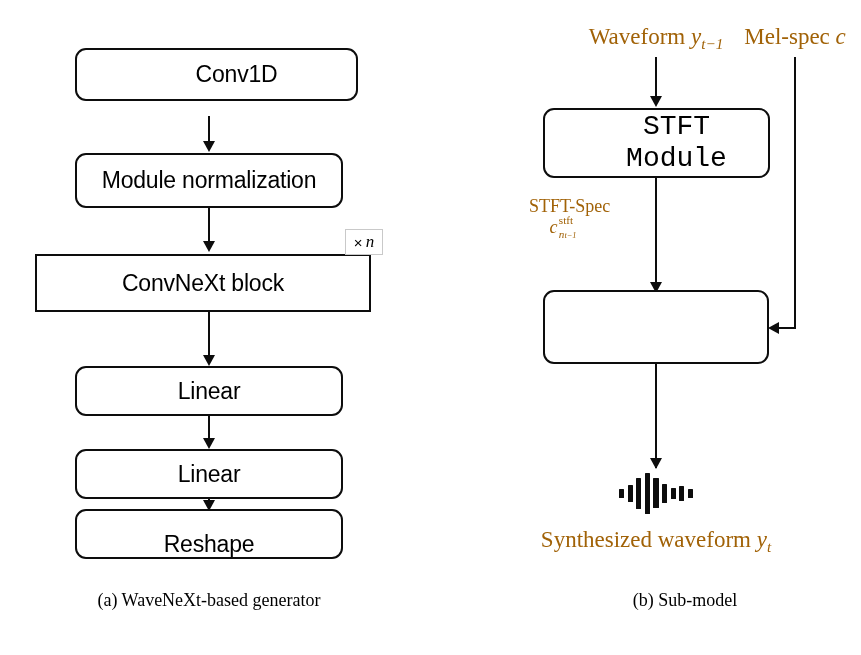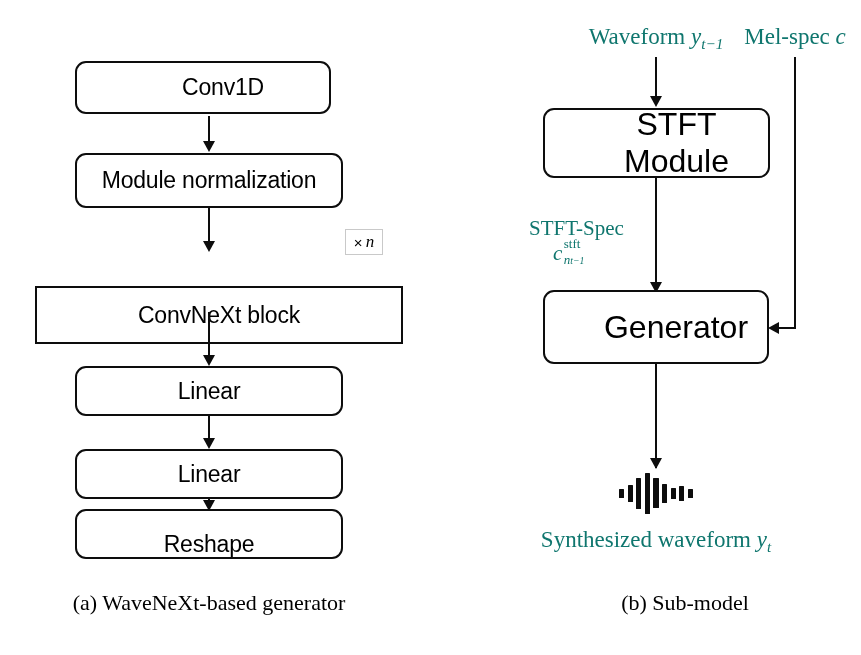--- a/index.html
+++ b/index.html
@@ -41,22 +41,22 @@
   .node.sharp   { border-radius: 0; }
 
   
   .panel-a .node {
     font-family: "Liberation Sans", sans-serif;
     font-size: 23px;
     letter-spacing: -0.2px;
   }
   
   .panel-b .node {
-    font-family: Liberation Sans, sans-serif;
-    font-size: 32px;
+    font-family: Liberation Mono, monospace;
+    font-size: 28px;
     padding-left: 40px;
   }
 
   
   .edge {
     position: absolute;
     background: #0d0d0d;
   }
   .edge.v { width: 2.2px; }
   .edge.h { height: 2.2px; }
@@ -97,21 +97,21 @@
     font-size: 15px;
     margin-right: 3px;
   }
 
   
   .label {
     position: absolute;
     font-family: "Liberation Serif", serif;
     font-size: 23px;
     white-space: nowrap;
-    color: #0f766e;
+    color: #a16207;
   }
   .label.centered {
     text-align: center;
     transform: translateX(-50%);
   }
   .math { font-style: italic; }
 
   
   .supsub {
     display: inline-block;
@@ -166,53 +166,53 @@
   .waveform-icon .bar {
     width: 5.2px;
     background: #0d0d0d;
     border-radius: 0.5px;
   }
 
   
   .caption {
     position: absolute;
     font-family: "Liberation Serif", serif;
-    font-size: 22px;
+    font-size: 18px;
     white-space: nowrap;
     transform: translateX(-50%);
     text-align: left;
   }
 </style>
 </head>
 <body>
 
 <div id="figure">
 
   <div class="panel-a">
 
-    <div class="node rounded" style="left:75px; top:61px; width:256px; height:53px;padding-left:40px;">
+    <div class="node rounded" style="left:75px; top:48px; width:283px; height:53px;padding-left:40px;">
       <span>Conv1D</span>
     </div>
 
     <div class="edge v" style="left:207.9px; top:116px; height:26px;"></div>
     <div class="arrowhead down" style="left:202.5px; top:141px;"></div>
 
     <div class="node rounded" style="left:75px; top:153px; width:268px; height:55px;">
       <span>Module normalization</span>
     </div>
 
     <div class="edge v" style="left:207.9px; top:208px; height:34px;"></div>
     <div class="arrowhead down" style="left:202.5px; top:241px;"></div>
 
     <div class="repeat-badge" style="left:345px; top:229px; width:38px; height:26px;">
       <span class="times">×</span>
       <span>n</span>
     </div>
 
-    <div class="node sharp" style="left:35px; top:254px; width:368px; height:58px;margin-top:32px;">
+    <div class="node sharp" style="left:35px; top:254px; width:336px; height:58px;">
       <span>ConvNeXt block</span>
     </div>
 
     <div class="edge v" style="left:207.9px; top:312px; height:44px;"></div>
     <div class="arrowhead down" style="left:202.5px; top:355px;"></div>
 
     <div class="node rounded" style="left:75px; top:366px; width:268px; height:50px;">
       <span>Linear</span>
     </div>
 
@@ -248,36 +248,35 @@
     <div class="edge v" style="left:655px; top:57px; height:42px;"></div>
     <div class="arrowhead down" style="left:649.6px; top:96px;"></div>
 
     <div class="node rounded" style="left:543px; top:108px; width:227px; height:70px;">
       <span>STFT Module</span>
     </div>
 
     <div class="edge v" style="left:655px; top:178px; height:108px;"></div>
     <div class="arrowhead down" style="left:649.6px; top:282px;"></div>
 
-    <div class="label" style="left:529px; top:196px; font-size:21px; line-height:1.12; text-align:center;margin-top:21px;">
+    <div class="label" style="left:529px; top:196px; font-size:18px; line-height:1.12; text-align:center;">
       <div>STFT-Spec</div>
       <div class="supsub" style="margin-top:1px;">
         <span class="base">c</span><span class="scripts">
           <span class="sup">stft</span>
           <span class="sub"><span>n</span><span class="subsub">t−1</span></span>
         </span>
       </div>
     </div>
 
     <div class="edge v" style="left:794px; top:57px; height:272px;"></div>
     <div class="edge h" style="left:779px; top:327px; width:17px;"></div>
     <div class="arrowhead left" style="left:768px; top:321.5px;"></div>
 
     <div class="node rounded" style="left:543px; top:290px; width:226px; height:74px; flex-direction:column;">
-      <span>Generator</span>
     </div>
 
     <div class="edge v" style="left:655px; top:364px; height:104px;"></div>
     <div class="arrowhead down" style="left:649.6px; top:458px;"></div>
 
     <div class="waveform-icon" style="left:608px; top:470px; width:96px; height:46px;">
       <span class="bar" style="height:9px;"></span>
       <span class="bar" style="height:17px;"></span>
       <span class="bar" style="height:31px;"></span>
       <span class="bar" style="height:41px;"></span>

